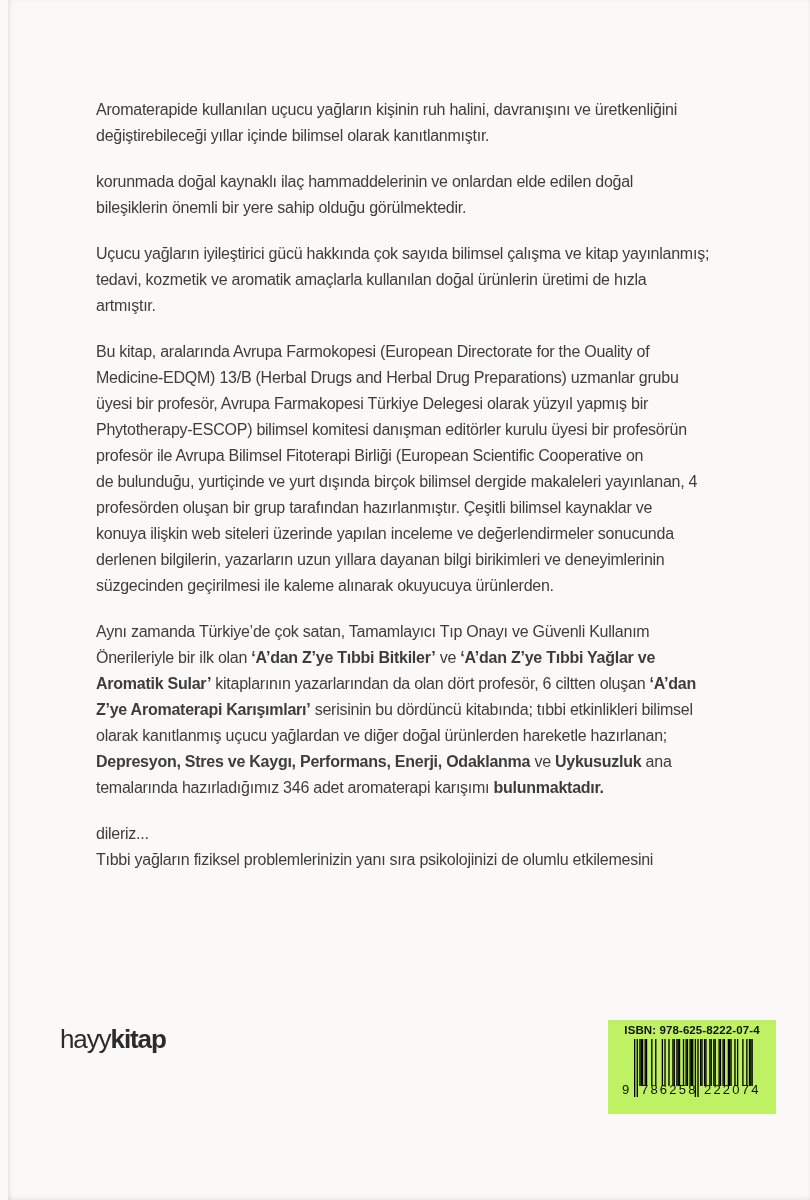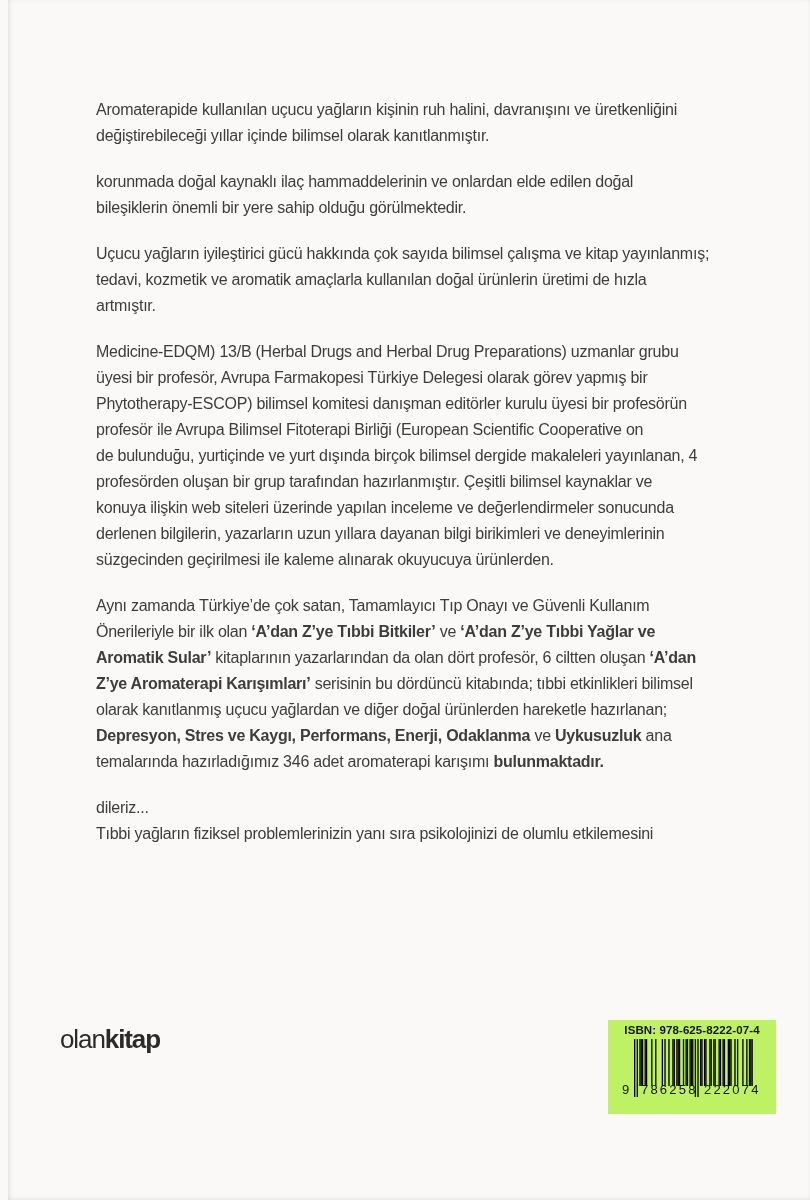--- a/index.html
+++ b/index.html
@@ -100,22 +100,23 @@
       <div class="para">
         <div class="line"><span>korunmada doğal kaynaklı ilaç hammaddelerinin ve onlardan elde edilen doğal</span></div>
         <div class="line"><span>bileşiklerin önemli bir yere sahip olduğu görülmektedir.</span></div>
       </div>
       <div class="para">
         <div class="line"><span>Uçucu yağların iyileştirici gücü hakkında çok sayıda bilimsel çalışma ve kitap yayınlanmış;</span></div>
         <div class="line"><span>tedavi, kozmetik ve aromatik amaçlarla kullanılan doğal ürünlerin üretimi de hızla</span></div>
         <div class="line"><span>artmıştır.</span></div>
       </div>
       <div class="para">
+        <div class="line"><span>Bu kitap, aralarında Avrupa Farmokopesi (European Directorate for the Ouality of</span></div>
         <div class="line"><span>Medicine-EDQM) 13/B (Herbal Drugs and Herbal Drug Preparations) uzmanlar grubu</span></div>
-        <div class="line"><span>üyesi bir profesör, Avrupa Farmakopesi Türkiye Delegesi olarak görev yapmış bir</span></div>
+        <div class="line"><span>üyesi bir profesör, Avrupa Farmakopesi Türkiye Delegesi olarak yüzyıl yapmış bir</span></div>
         <div class="line"><span>Phytotherapy-ESCOP) bilimsel komitesi danışman editörler kurulu üyesi bir profesörün</span></div>
         <div class="line"><span>profesör ile Avrupa Bilimsel Fitoterapi Birliği (European Scientific Cooperative on</span></div>
         <div class="line"><span>de bulunduğu, yurtiçinde ve yurt dışında birçok bilimsel dergide makaleleri yayınlanan, 4</span></div>
         <div class="line"><span>profesörden oluşan bir grup tarafından hazırlanmıştır. Çeşitli bilimsel kaynaklar ve</span></div>
         <div class="line"><span>konuya ilişkin web siteleri üzerinde yapılan inceleme ve değerlendirmeler sonucunda</span></div>
         <div class="line"><span>derlenen bilgilerin, yazarların uzun yıllara dayanan bilgi birikimleri ve deneyimlerinin</span></div>
         <div class="line"><span>süzgecinden geçirilmesi ile kaleme alınarak okuyucuya ürünlerden.</span></div>
       </div>
       <div class="para">
         <div class="line"><span>Aynı zamanda Türkiye’de çok satan, Tamamlayıcı Tıp Onayı ve Güvenli Kullanım</span></div>
@@ -126,21 +127,21 @@
         <div class="line"><b>Depresyon, Stres ve Kaygı, Performans, Enerji, Odaklanma</b><span> ve </span><b>Uykusuzluk</b><span> ana</span></div>
         <div class="line"><span>temalarında hazırladığımız 346 adet aromaterapi karışımı </span><b>bulunmaktadır.</b></div>
       </div>
       <div class="para">
         <div class="line"><span>dileriz...</span></div>
         <div class="line"><span>Tıbbi yağların fiziksel problemlerinizin yanı sıra psikolojinizi de olumlu etkilemesini</span></div>
       </div>
     </section>
 
   <div class="publisher">
-    <span class="lt">olan</span><span class="bd">kitap</span>
+    <span class="lt">hayy</span><span class="bd">kitap</span>
   </div>
 
   <div class="barcode-box" style="background: #bef264;">
     <div class="isbn-label">ISBN: 978-625-8222-07-4</div>
     <svg class="bars-svg" id="bars-svg" width="126" height="58">
         <rect x="0.00" y="0" width="1.32" height="58" fill="#000000"></rect>
         <rect x="2.64" y="0" width="1.32" height="58" fill="#000000"></rect>
         <rect x="5.28" y="0" width="1.32" height="47" fill="#000000"></rect>
         <rect x="6.60" y="0" width="1.32" height="47" fill="#000000"></rect>
         <rect x="7.92" y="0" width="1.32" height="47" fill="#000000"></rect>

